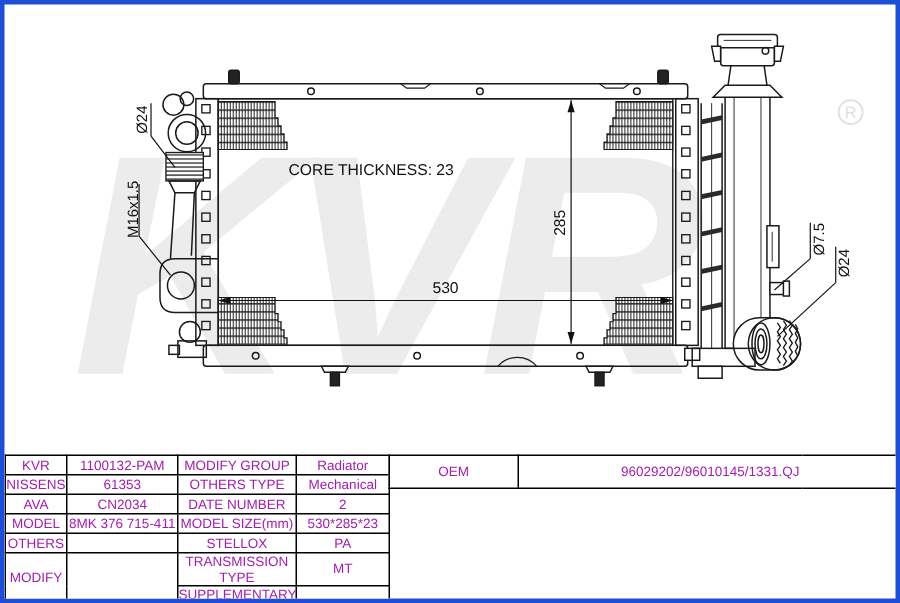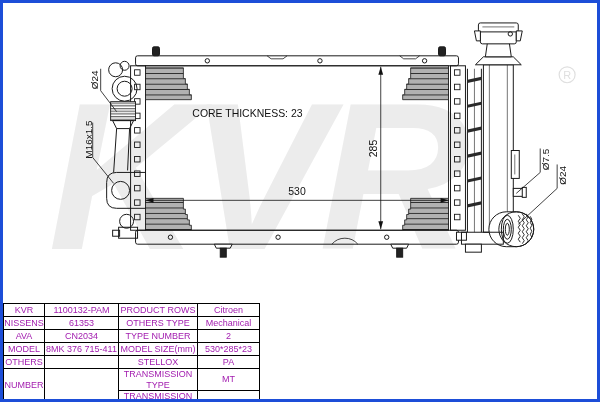--- a/index.html
+++ b/index.html
@@ -228,65 +228,69 @@
       <colgroup>
           <col style="width:41px">
           <col style="width:74px">
           <col style="width:79px">
           <col style="width:62px">
         </colgroup>
       <tbody>
           <tr class="h13">
         <td class="nw">KVR</td>
         <td class="nw">1100132-PAM</td>
-        <td class="nw">PRODUCT ROWS</td>
-        <td class="nw">Citroen</td>
+        <td class="nw">MODIFY GROUP</td>
+        <td class="nw">Radiator</td>
       </tr>
       <tr class="h13">
         <td class="nw">NISSENS</td>
         <td class="nw">61353</td>
         <td class="nw">OTHERS TYPE</td>
         <td class="nw">Mechanical</td>
       </tr>
       <tr class="h13">
         <td class="nw">AVA</td>
         <td class="nw">CN2034</td>
-        <td class="nw">TYPE NUMBER</td>
+        <td class="nw">DATE NUMBER</td>
         <td class="nw">2</td>
       </tr>
       <tr class="h13">
         <td class="nw">MODEL</td>
         <td class="nw">8MK 376 715-411</td>
         <td class="nw">MODEL SIZE(mm)</td>
         <td class="nw">530*285*23</td>
       </tr>
       <tr class="h13">
         <td class="nw">OTHERS</td>
         <td class="nw"></td>
         <td class="nw">STELLOX</td>
         <td class="nw">PA</td>
       </tr>
       <tr class="h22">
-        <td class="nw" rowspan="2">NUMBER</td>
+        <td class="nw" rowspan="2">MODIFY</td>
         <td class="nw" rowspan="2"></td>
         <td>TRANSMISSION TYPE</td>
         <td class="nw">MT</td>
       </tr>
       <tr class="h11">
-        <td class="nw">TRANSMISSION</td>
+        <td class="nw">SUPPLEMENTARY</td>
         <td class="nw"></td>
       </tr>
     </tbody>
       </table>
 
     <table class="tbl-right">
       <colgroup>
           <col style="width:86px">
           <col style="width:78px">
           <col style="width:111px">
           <col style="width:67px">
         </colgroup>
       <tbody>
+      <tr class="h22">
+        <td class="nw">OEM</td>
+        <td colspan="3" class="nw">96029202/96010145/1331.QJ</td>
+      </tr>
     </tbody>
       </table>
 
   </div>
 </div>
 
 </body></html>

